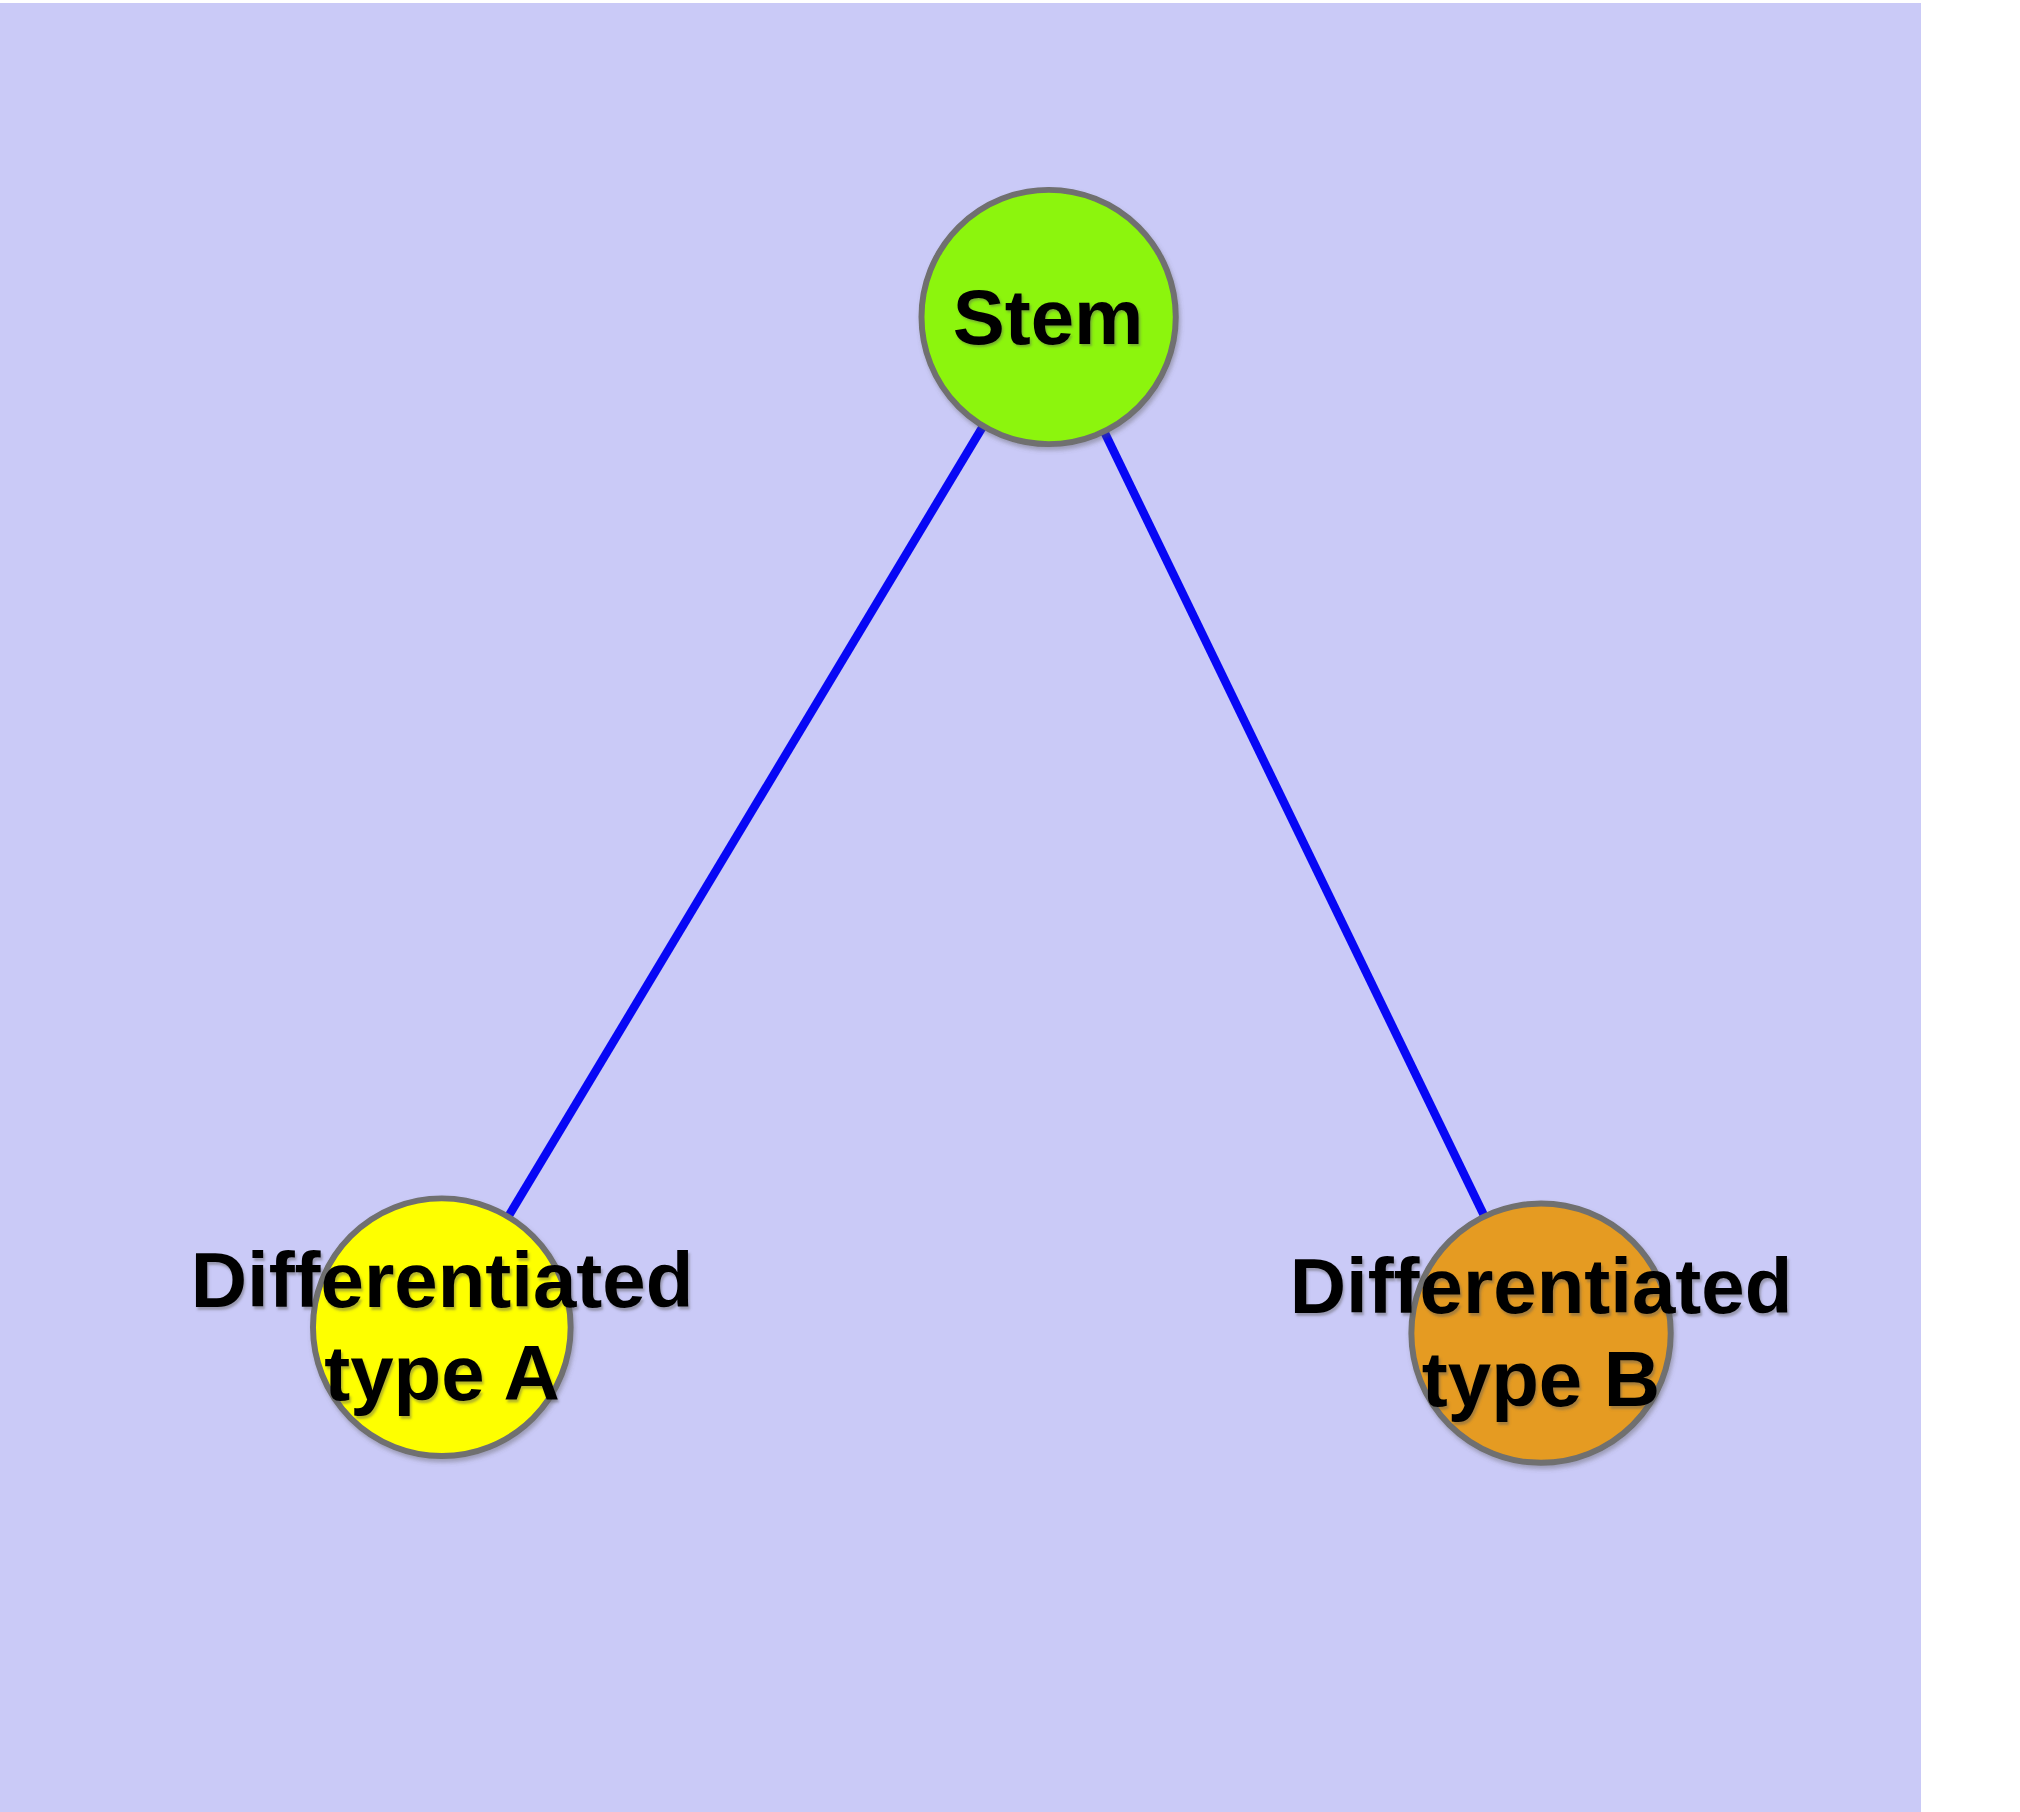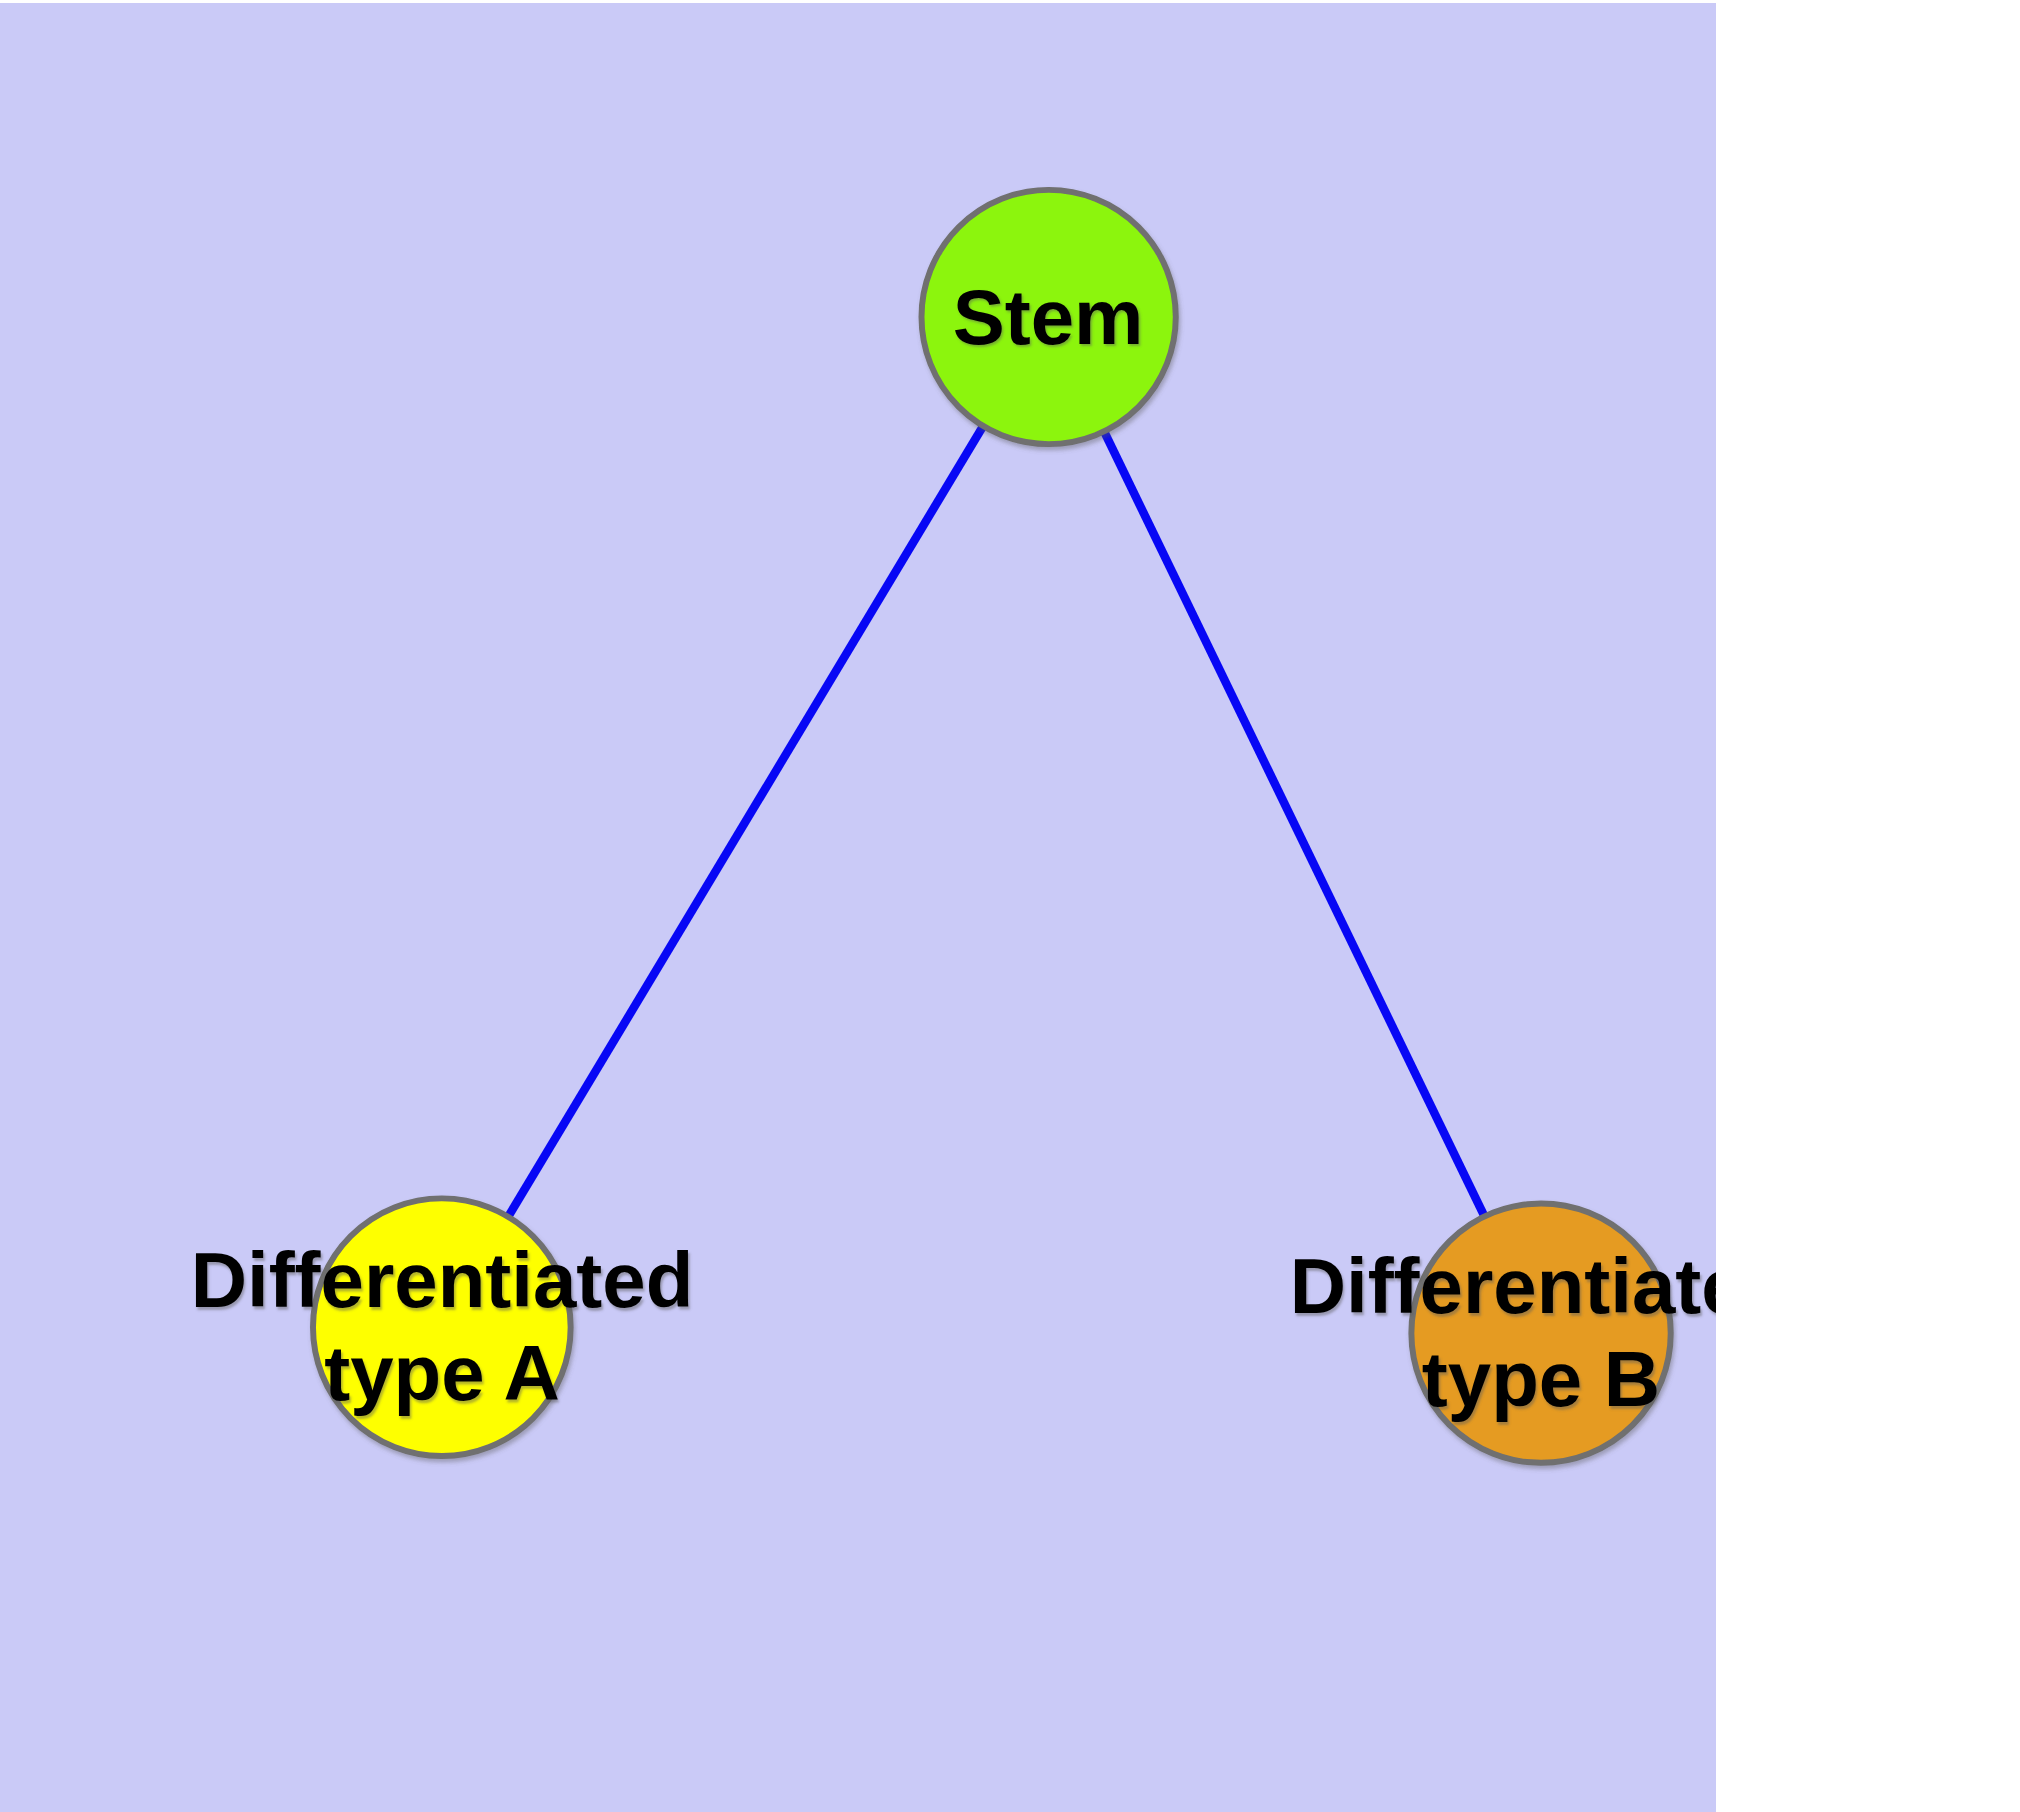--- a/index.html
+++ b/index.html
@@ -2,21 +2,21 @@
 <html style="font-size:13.6px"><head>
 <meta charset="utf-8">
 <style>
   html, body {
     margin: 0;
     padding: 0;
     background: #ffffff;
   }
   .canvas {
     position: relative;
-    width: 1716px;
+    width: 1921px;
     height: 1812px;
     background: #ffffff;
     overflow: hidden;
     font-family: "Liberation Sans", "DejaVu Sans", sans-serif;
   }
   .plot-bg {
     position: absolute;
     left: 0;
     right: 0;
     top: 3.4px;

